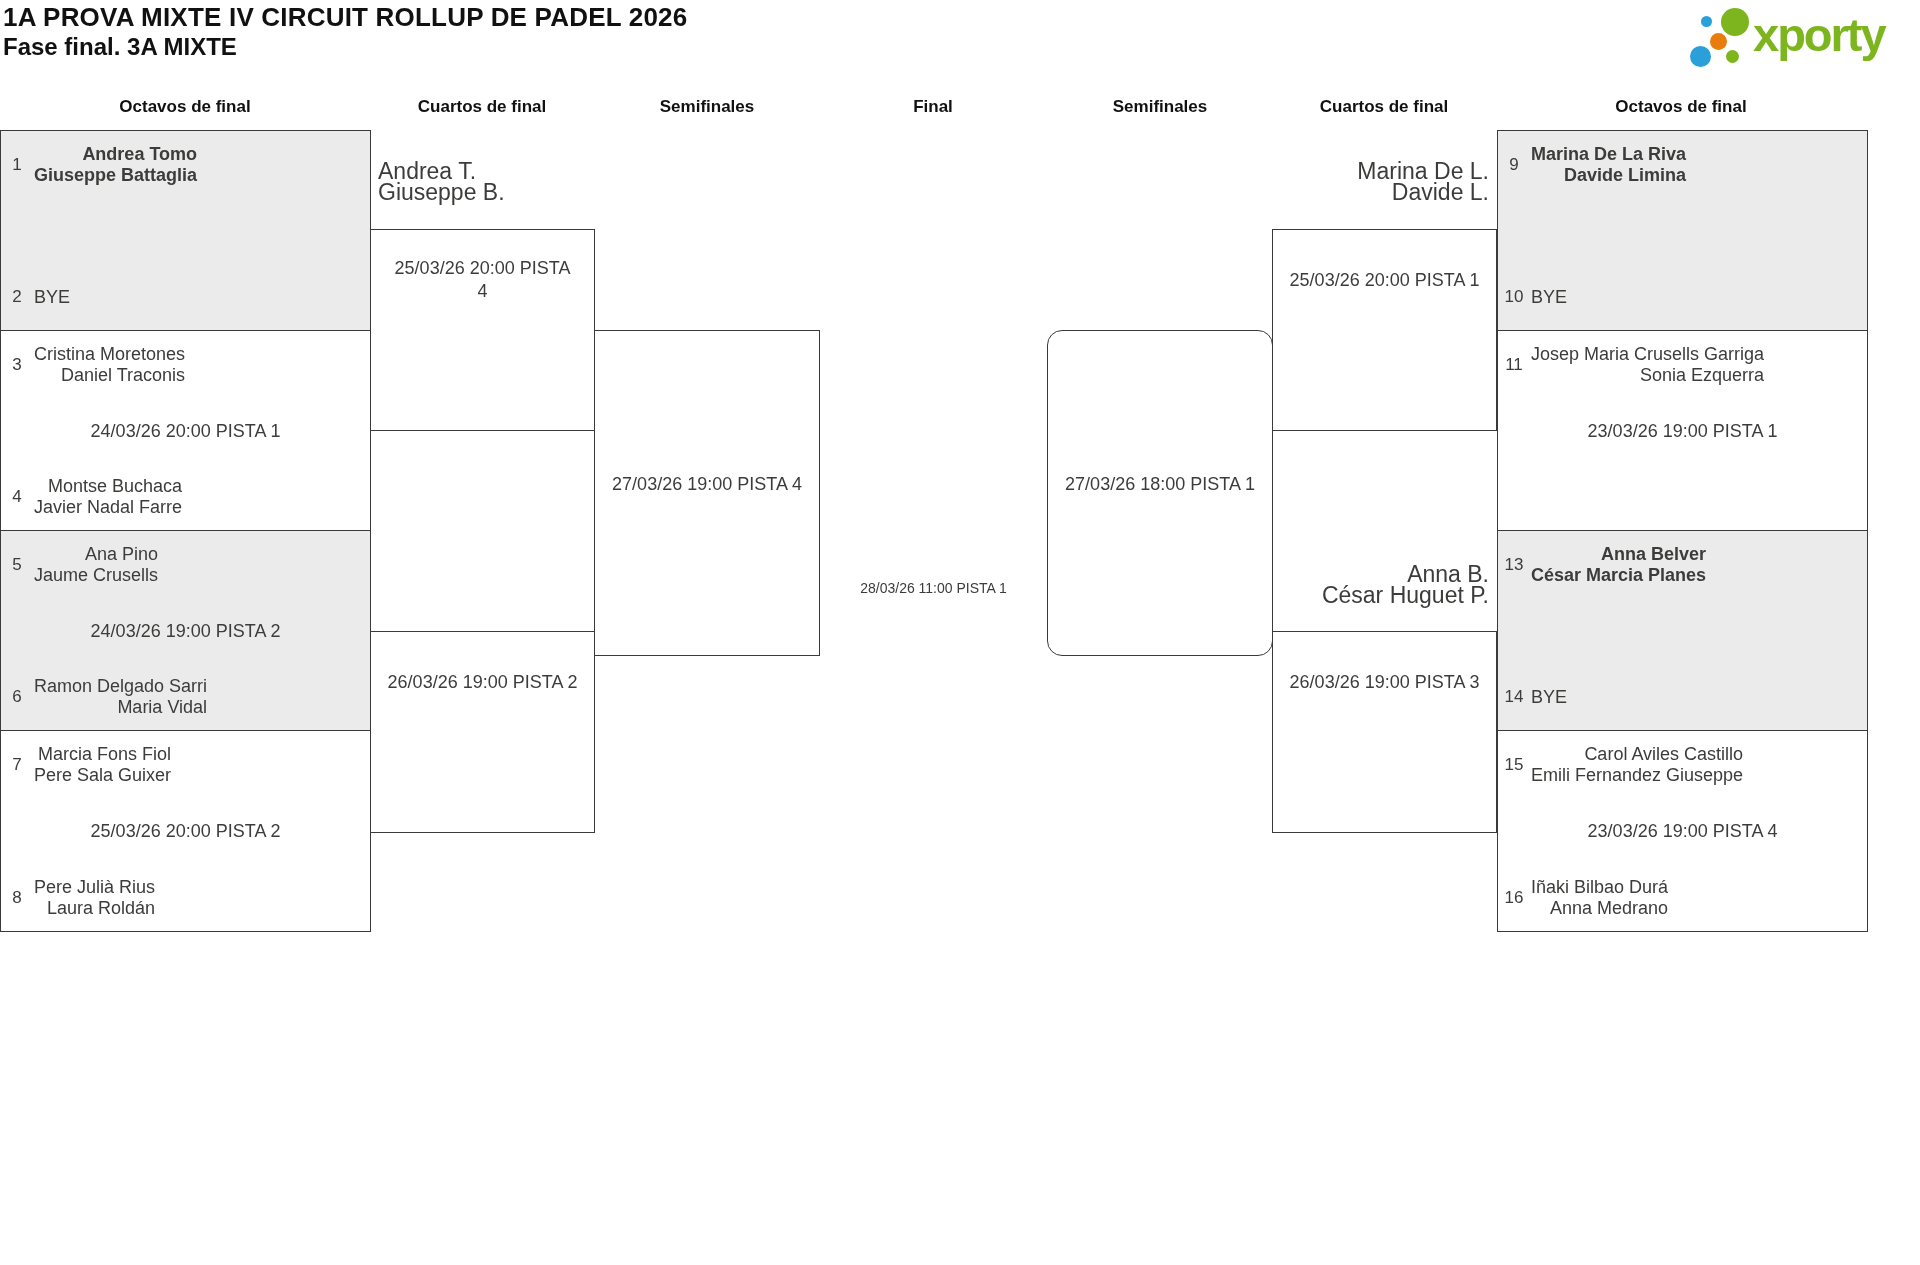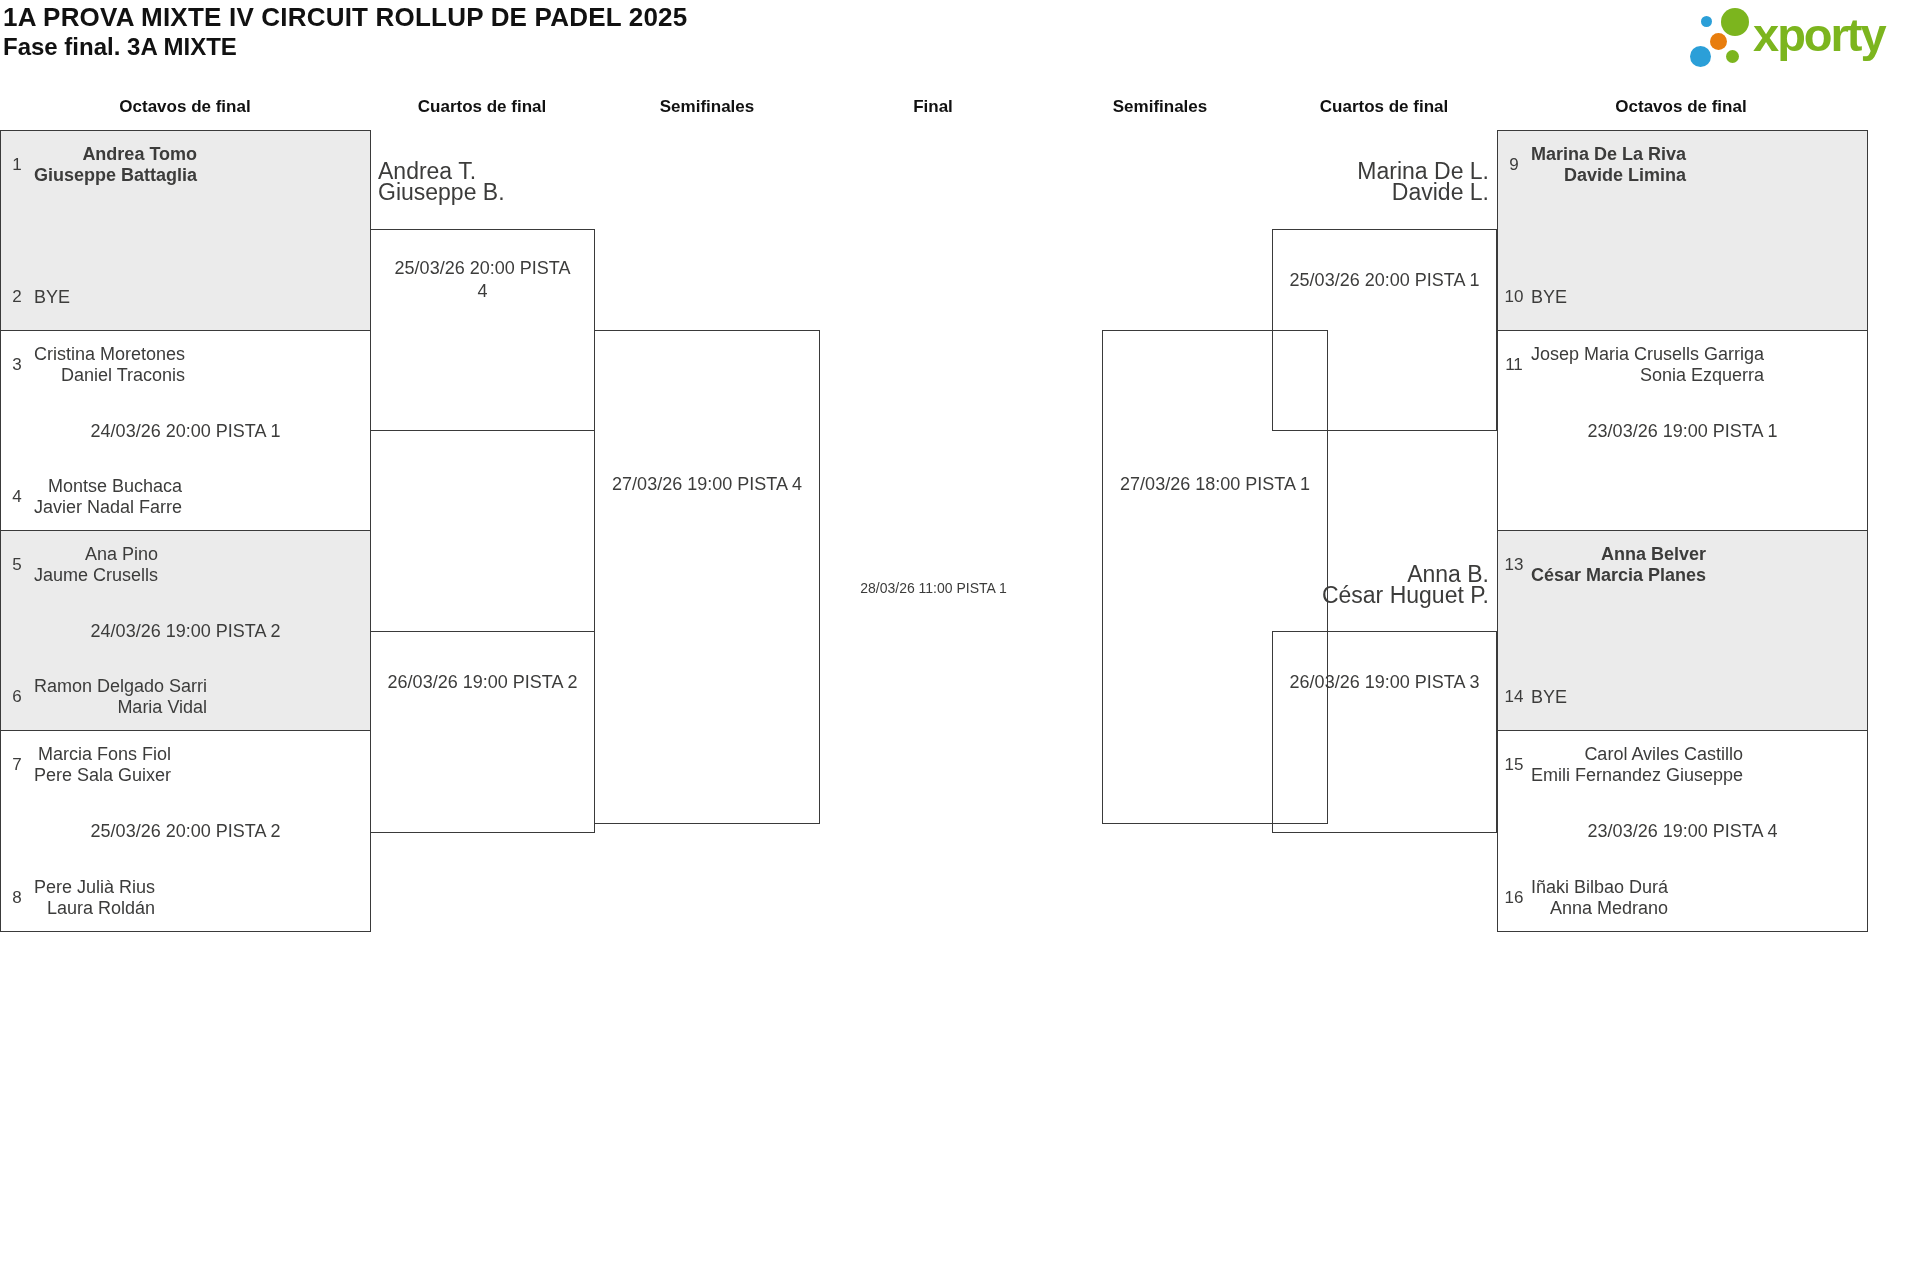--- a/index.html
+++ b/index.html
@@ -39,37 +39,37 @@
   .players { margin-left:5px; font-size:18px; line-height:21px;text-align:right; }
   .players.bold { font-weight:bold; }
   .sched { position:absolute; top:50%; transform:translateY(-50%); left:0; right:0; text-align:center; font-size:18px; }
 
   
   .qf, .sf { position:absolute; border:1px solid #3a3a3a; background:transparent; }
   .qf { width:225px; height:202px; }
   #qfL1 { left:370px; top:229px; } #qfL2 { left:370px; top:631px; }
   #qfR1 { left:1272px; top:229px; } #qfR2 { left:1272px; top:631px; }
   .qf .sched { top:50px; white-space:pre-line; line-height:23px; padding:0 10px; }
-  .sf { width:226px; height:494px; }
-  #sfL { left:594px; top:330px; } #sfR { left:1102px; top:330px; }
+  .sf { width:226px; height:326px; }
+  #sfL { left:594px; top:330px; } #sfR { left:1047px; top:330px;border-radius:15px; }
   .sf .sched { top:143px; transform:none; }
 
   
   .winner { position:absolute; font-size:23px; line-height:21px; }
   #wL1 { left:378px; top:161px; text-align:left; }
   #wR1 { right:431px; top:161px; text-align:right; }
   #wR2 { right:431px; top:564px; text-align:right; }
 
   
   .final-sched { position:absolute; left:820px; top:580px; width:227px; text-align:center; font-size:14px; }
 </style>
 </head>
 <body>
 
-<div class="title">1A PROVA MIXTE IV CIRCUIT ROLLUP DE PADEL 2025</div>
+<div class="title">1A PROVA MIXTE IV CIRCUIT ROLLUP DE PADEL 2026</div>
 <div class="subtitle">Fase final. 3A MIXTE</div>
 
 <div class="logo">
   <span class="dot dot-b1"></span>
   <span class="dot dot-g1"></span>
   <span class="dot dot-o1"></span>
   <span class="dot dot-b2"></span>
   <span class="dot dot-g2"></span>
   <span class="wordmark">xporty</span>
 </div>

